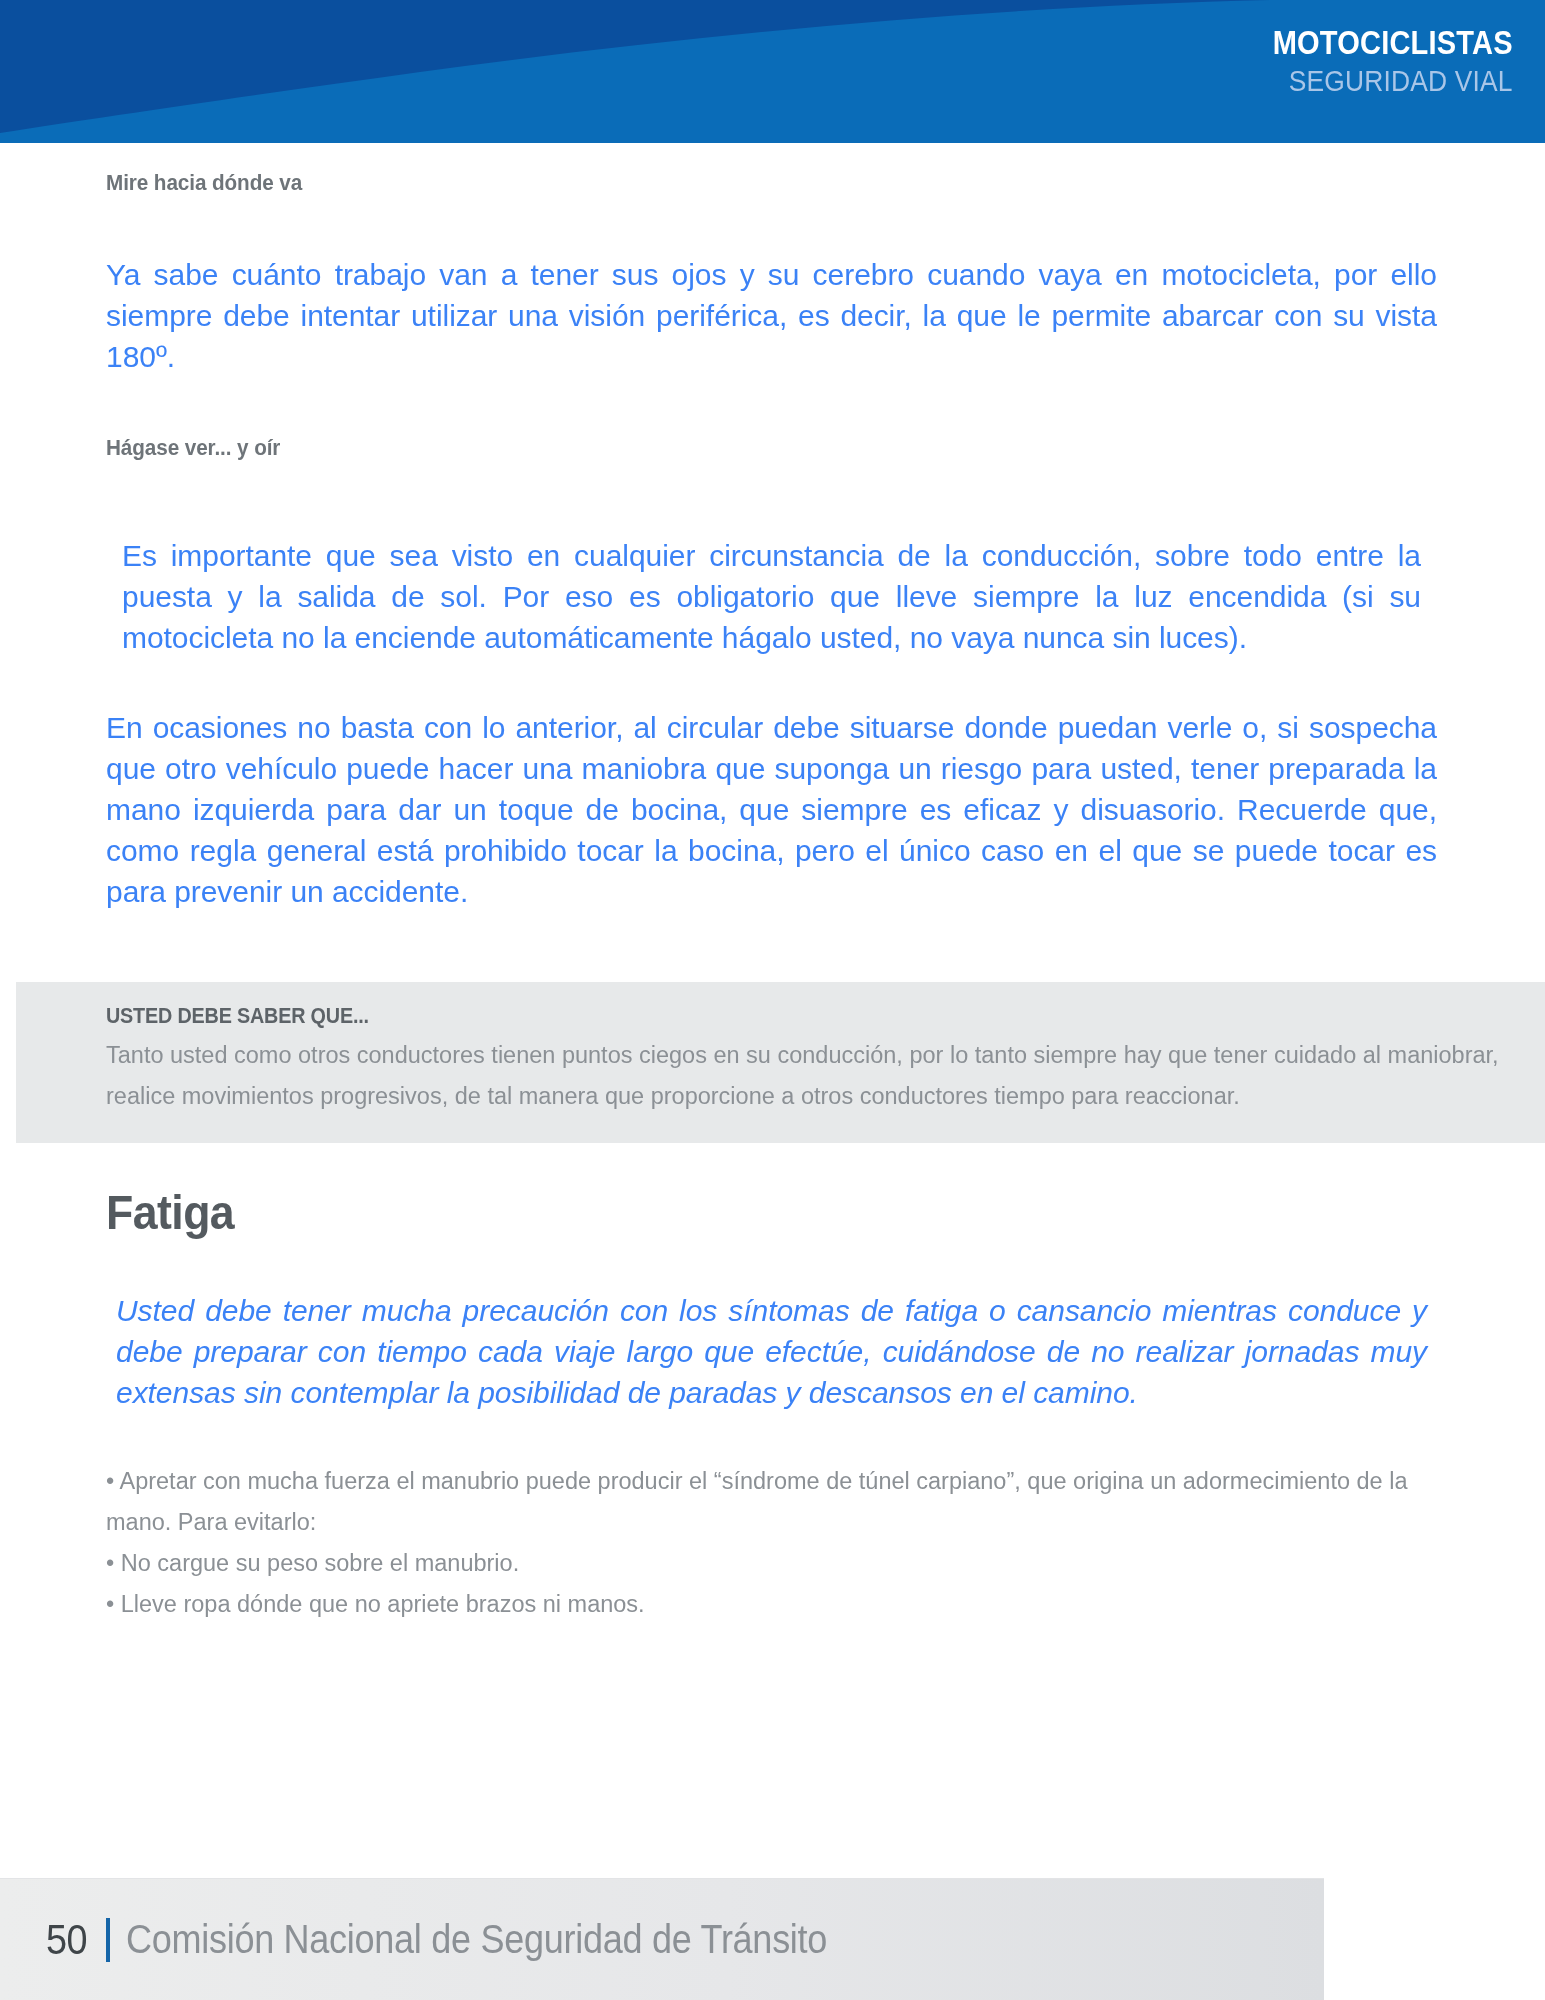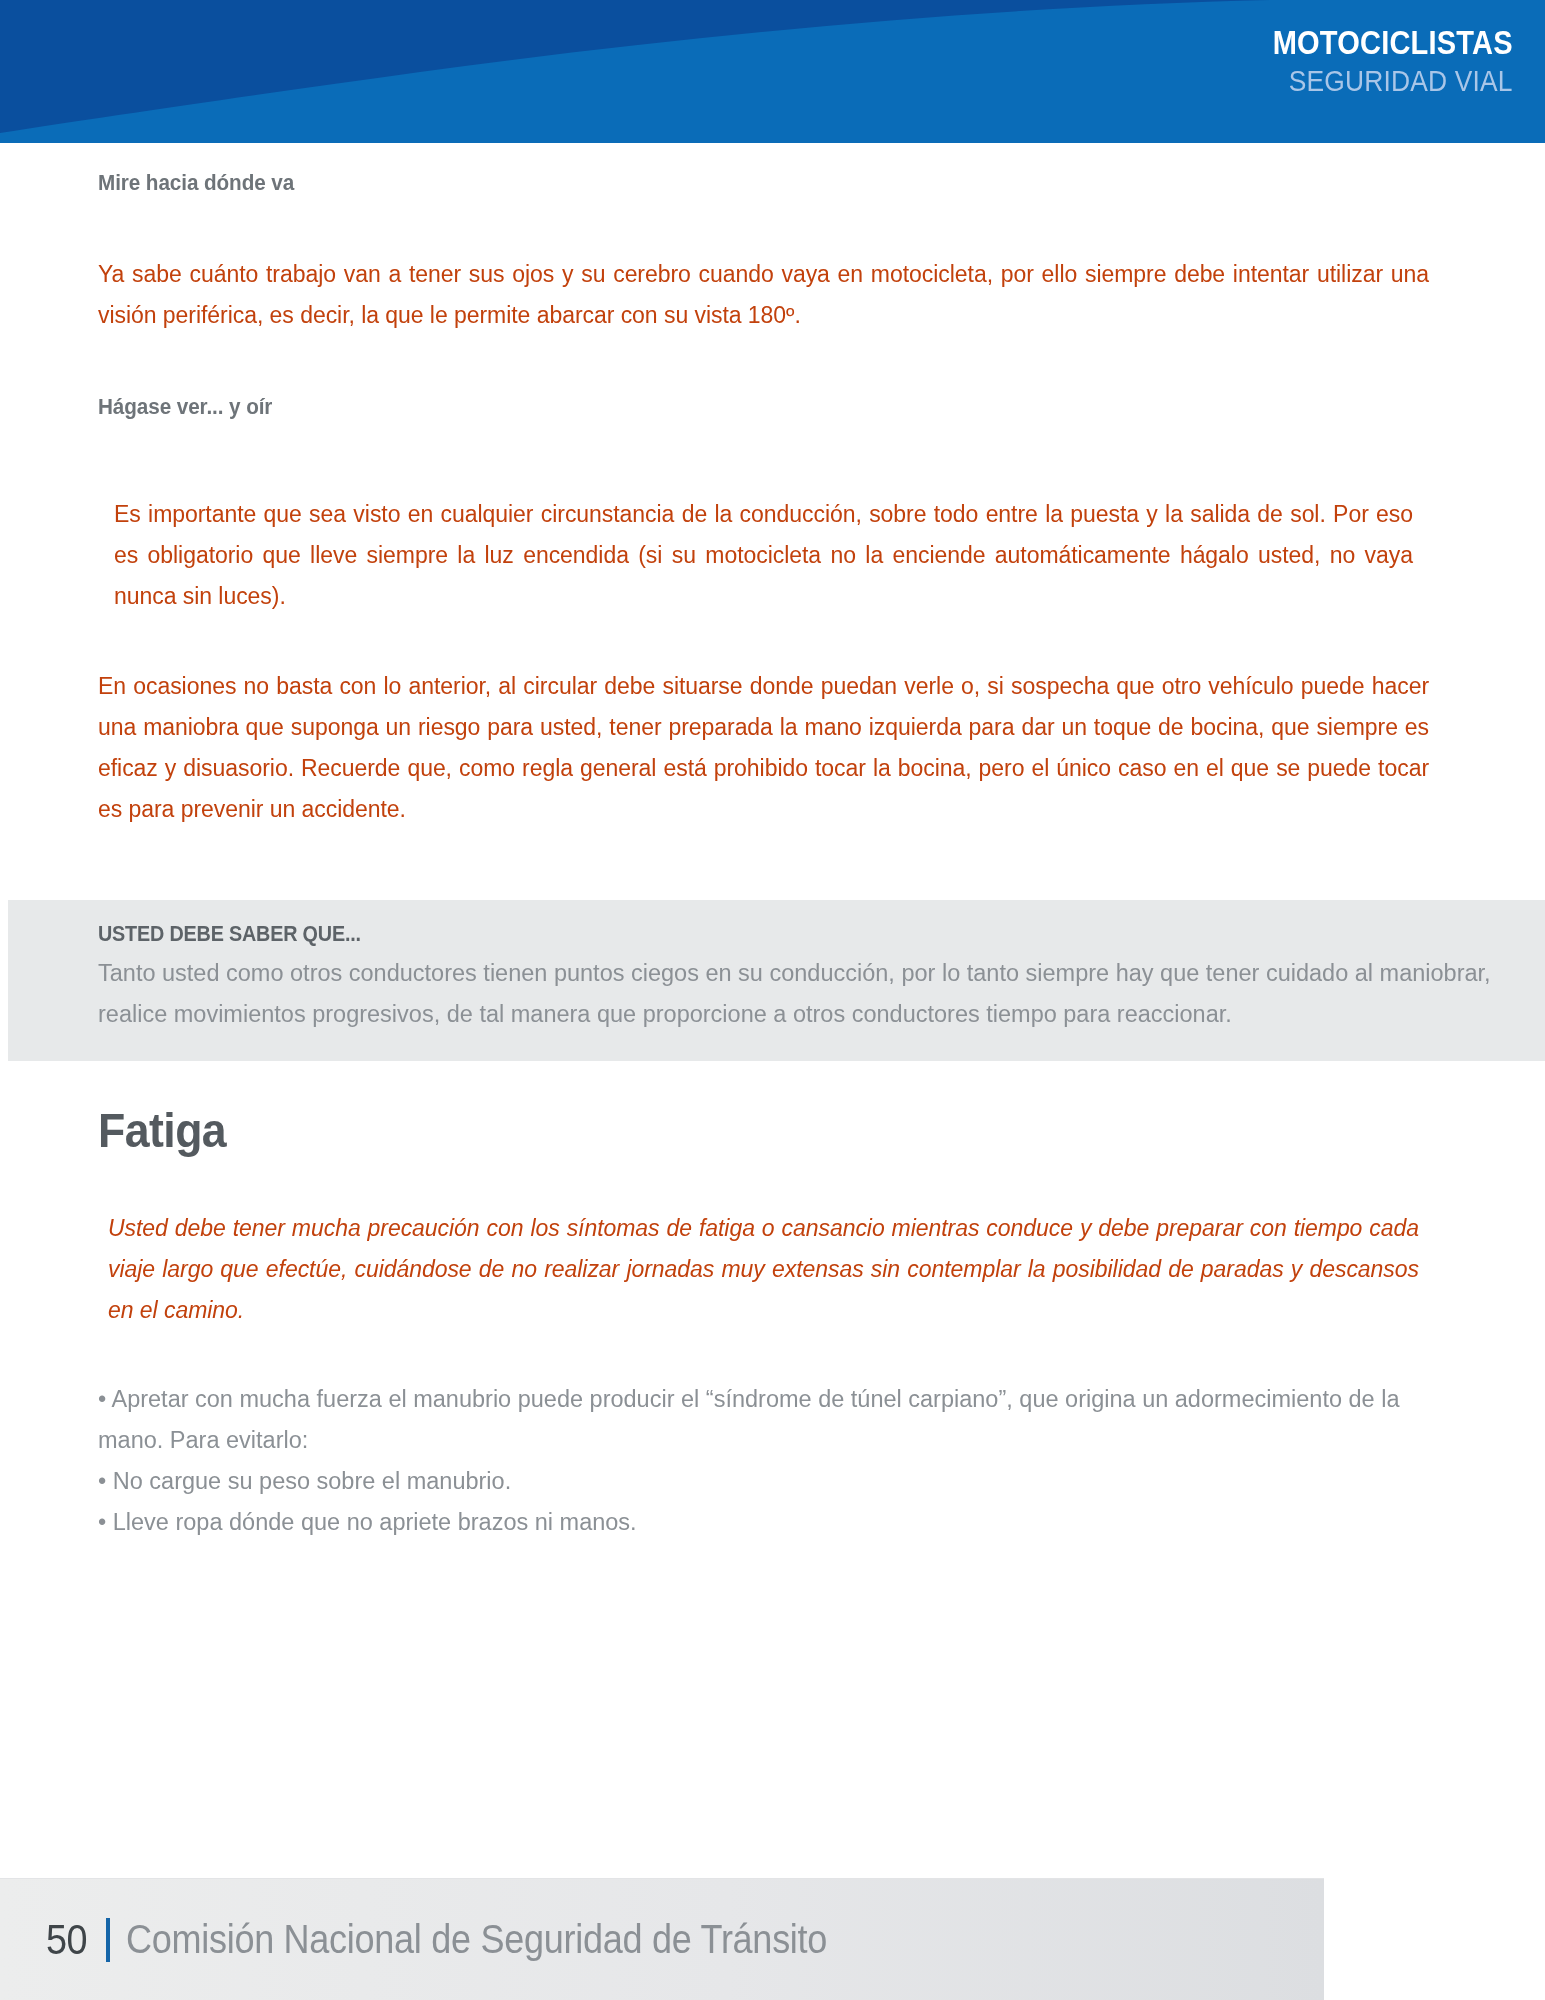--- a/index.html
+++ b/index.html
@@ -58,38 +58,38 @@
     margin-top: 7px;
     transform: scaleX(0.88);
     transform-origin: right center;
     white-space: nowrap;
   }
 
   
   .page {
     position: absolute;
     top: 143px;
-    left: 8px;
+    left: 16px;
     width: 1511px;
   }
   .content {
     padding: 0 90px 0 90px;
   }
   .subhead {
     color: #6e7479;
     font-size: 22.5px;
     font-weight: bold;
     letter-spacing: -0.1px;
     transform: scaleX(0.92);
     transform-origin: left center;
     white-space: nowrap;
   }
   .body-text {
-    color: #c2410c;
-    font-size: 23px;
+    color: #3b82f6;
+    font-size: 30px;
     line-height: 41px;
     text-align: justify;
     letter-spacing: -0.05px;
   }
   .sp-1 { height: 27px; }
   .sp-2 { height: 58px; }
   .sp-3 { height: 33px; }
 
   
   .callout {

